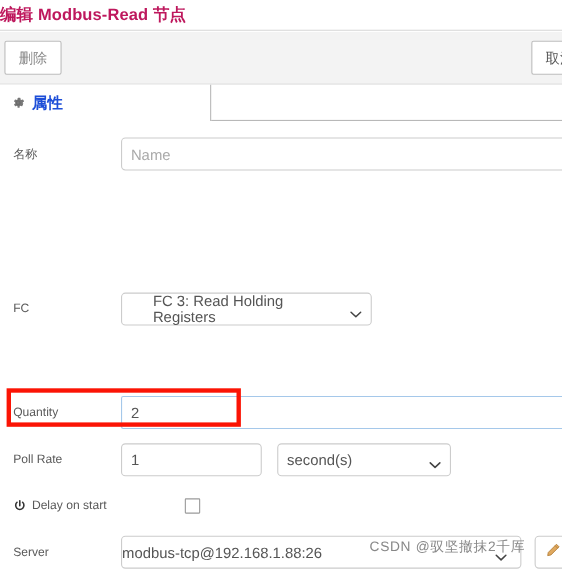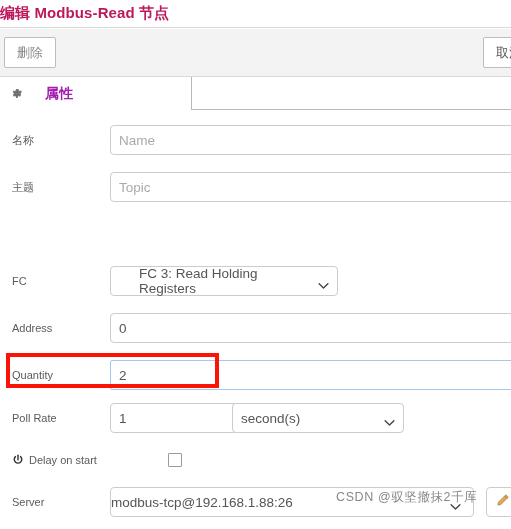--- a/index.html
+++ b/index.html
@@ -103,23 +103,22 @@
     border-right: 1px solid #b8b8b8;
     display: flex;
     align-items: center;
     padding-left: 10px;
     cursor: pointer;
     z-index: 2;
   }
   .tab-label {
     font-size: 14px;
     font-weight: bold;
-    color: #a21caf;
+    color: #1d4ed8;
     letter-spacing: .2px;
-    margin-left: 16px;
   }
   .gear-icon {
     width: 13px; height: 13px;
     margin-right: 6px;
     display: inline-block;
     flex: 0 0 auto;
     position: relative;
     top: 0px;
   }
 
@@ -272,52 +271,44 @@
     </div>
   </div>
 
   <div class="form">
 
     <div class="row" style="top:10px;">
       <div class="row-label">名称</div>
       <div class="field placeholder-text" style="width:430px;">Name</div>
     </div>
 
-    <div class="row" style="top:57px;">
-      <div class="row-label">主题</div>
-      <div class="field placeholder-text" style="width:430px;">Topic</div>
-    </div>
 
 
     <div class="row" style="top:151px;">
       <div class="row-label">FC</div>
       <div class="field select-field" style="width:228px; padding-left:28px;">
         <span>FC 3: Read Holding Registers</span>
         <span class="chevron">
           <svg viewBox="0 0 12 8" width="11" height="7" xmlns="http://www.w3.org/2000/svg">
             <path d="M1 1.5L6 6.2l5-4.7" fill="none" stroke="#444444" stroke-width="1.6" stroke-linecap="round" stroke-linejoin="round"></path>
           </svg>
         </span>
       </div>
     </div>
 
-    <div class="row" style="top:198px;">
-      <div class="row-label">Address</div>
-      <div class="field" style="width:430px;">0</div>
-    </div>
 
     <div class="row" style="top:245px;">
       <div class="row-label">Quantity</div>
       <div class="field focused" style="width:430px;">2</div>
     </div>
 
     <div class="row" style="top:288px;">
       <div class="row-label">Poll Rate</div>
       <div class="field" style="width:128px;">1</div>
-      <div class="field select-field" style="left:232px; width:172px;text-align:center;">
+      <div class="field select-field" style="left:252px; width:158px;text-align:center;">
         <span>second(s)</span>
         <span class="chevron">
           <svg viewBox="0 0 12 8" width="11" height="7" xmlns="http://www.w3.org/2000/svg">
             <path d="M1 1.5L6 6.2l5-4.7" fill="none" stroke="#444444" stroke-width="1.6" stroke-linecap="round" stroke-linejoin="round"></path>
           </svg>
         </span>
       </div>
     </div>
 
     <div class="row" style="top:330px;">

